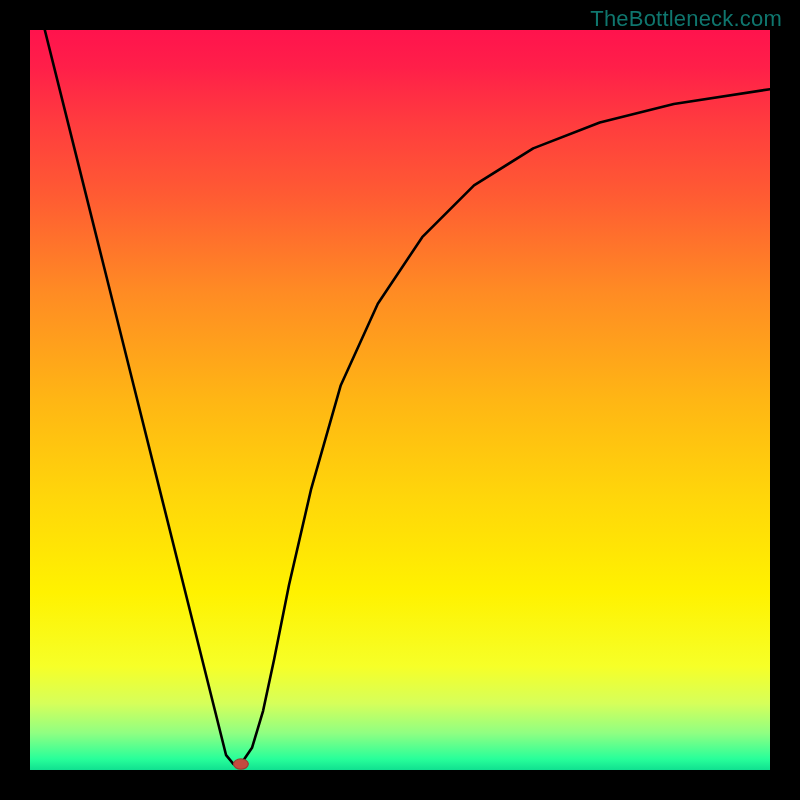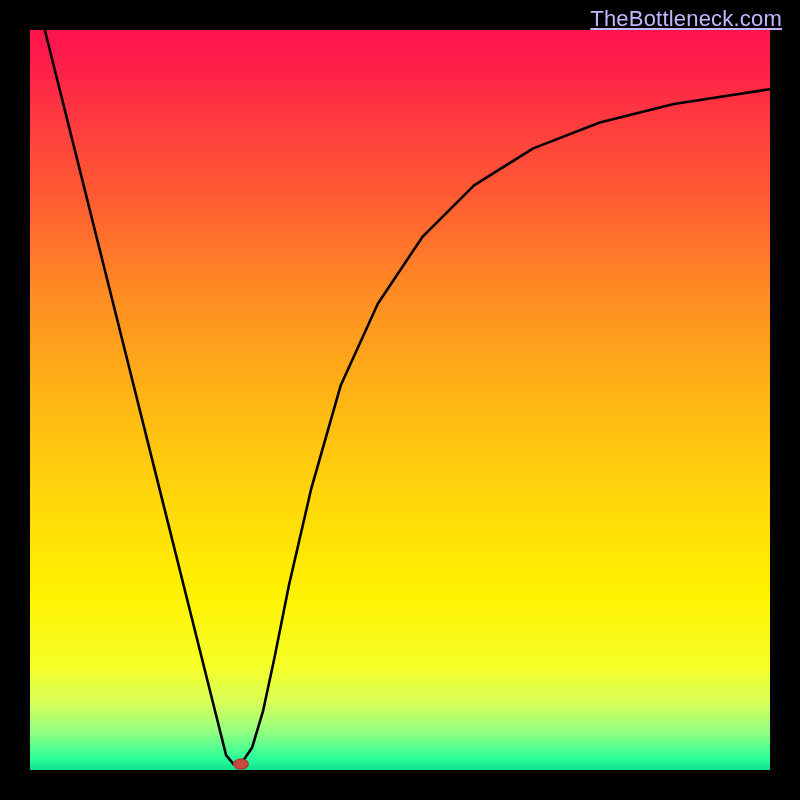--- a/index.html
+++ b/index.html
@@ -21,26 +21,25 @@
     position: absolute;
     left: 30px;
     top: 30px;
     width: 740px;
     height: 740px;
   }
   .watermark {
     position: absolute;
     top: 6px;
     right: 18px;
-    color: #c4b5fd;
+    color: #0f766e;
     font-size: 22px;
     font-weight: 500;
     letter-spacing: 0.2px;
     user-select: none;
-    text-decoration: underline;
   }
 </style>
 </head>
 <body>
 
 <div class="frame">
   <div class="watermark">TheBottleneck.com</div>
   <svg class="plot" viewBox="0 0 100 100" preserveAspectRatio="none">
     <defs>
       <linearGradient id="bg-grad" x1="0" y1="0" x2="0" y2="1">

